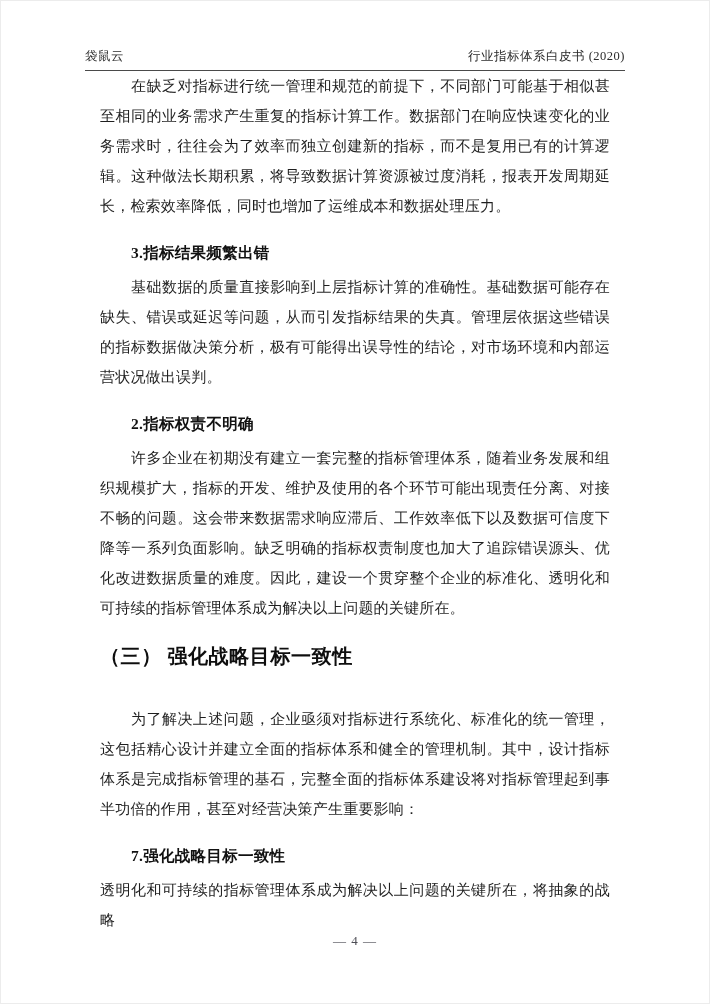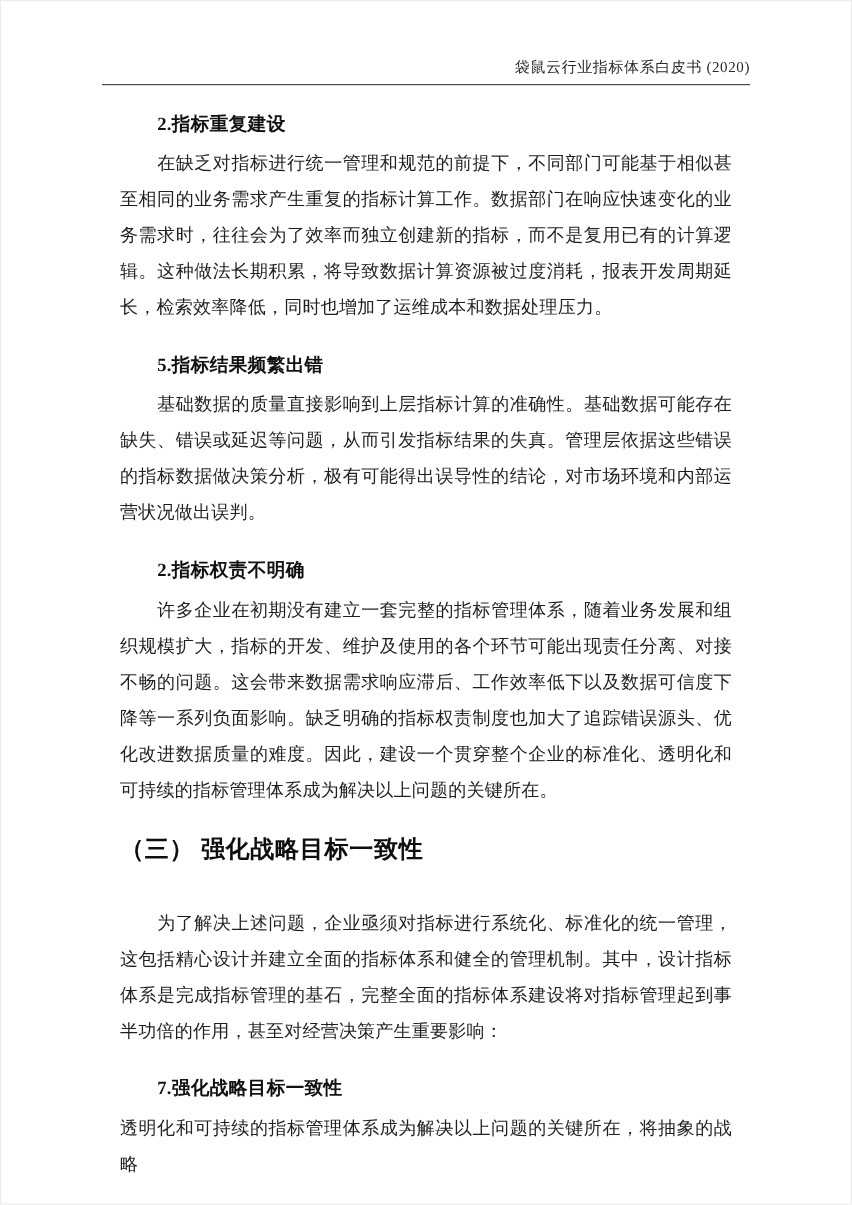--- a/index.html
+++ b/index.html
@@ -13,21 +13,21 @@
     height: 1004px;
     background: #ffffff;
     box-sizing: border-box;
     box-shadow: inset 0 0 0 1px #ececec;
     font-family: "Liberation Serif", "DejaVu Serif", serif;
     color: #1c1c1c;
     overflow: hidden;
   }
   .header {
     display: flex;
-    justify-content: flex-end;
+    justify-content: space-between;
     align-items: flex-end;
     margin: 48px 85px 0 85px;
     padding-bottom: 5px;
     border-bottom: 1px solid #4a4a4a;
     font-size: 12.5px;
     color: #2a2a2a;
     letter-spacing: 0.5px;
   }
   .body-block {
     margin: 0 100px;
@@ -74,24 +74,23 @@
 
 <div class="page">
 
   <div class="header">
     <span>袋鼠云</span>
     <span>行业指标体系白皮书 (2020)</span>
   </div>
 
   <div class="body-block">
 
-    <div class="sub-heading">2.指标重复建设</div>
     <p class="body-para">在缺乏对指标进行统一管理和规范的前提下，不同部门可能基于相似甚至相同的业务需求产生重复的指标计算工作。数据部门在响应快速变化的业务需求时，往往会为了效率而独立创建新的指标，而不是复用已有的计算逻辑。这种做法长期积累，将导致数据计算资源被过度消耗，报表开发周期延长，检索效率降低，同时也增加了运维成本和数据处理压力。</p>
 
-    <div class="sub-heading">5.指标结果频繁出错</div>
+    <div class="sub-heading">3.指标结果频繁出错</div>
     <p class="body-para">基础数据的质量直接影响到上层指标计算的准确性。基础数据可能存在缺失、错误或延迟等问题，从而引发指标结果的失真。管理层依据这些错误的指标数据做决策分析，极有可能得出误导性的结论，对市场环境和内部运营状况做出误判。</p>
 
     <div class="sub-heading">2.指标权责不明确</div>
     <p class="body-para">许多企业在初期没有建立一套完整的指标管理体系，随着业务发展和组织规模扩大，指标的开发、维护及使用的各个环节可能出现责任分离、对接不畅的问题。这会带来数据需求响应滞后、工作效率低下以及数据可信度下降等一系列负面影响。缺乏明确的指标权责制度也加大了追踪错误源头、优化改进数据质量的难度。因此，建设一个贯穿整个企业的标准化、透明化和可持续的指标管理体系成为解决以上问题的关键所在。</p>
 
     <div class="section-heading">（三） 强化战略目标一致性</div>
     <p class="body-para">为了解决上述问题，企业亟须对指标进行系统化、标准化的统一管理，这包括精心设计并建立全面的指标体系和健全的管理机制。其中，设计指标体系是完成指标管理的基石，完整全面的指标体系建设将对指标管理起到事半功倍的作用，甚至对经营决策产生重要影响：</p>
 
     <div class="sub-heading">7.强化战略目标一致性</div>
     <p class="body-para no-indent">透明化和可持续的指标管理体系成为解决以上问题的关键所在，将抽象的战略</p>

